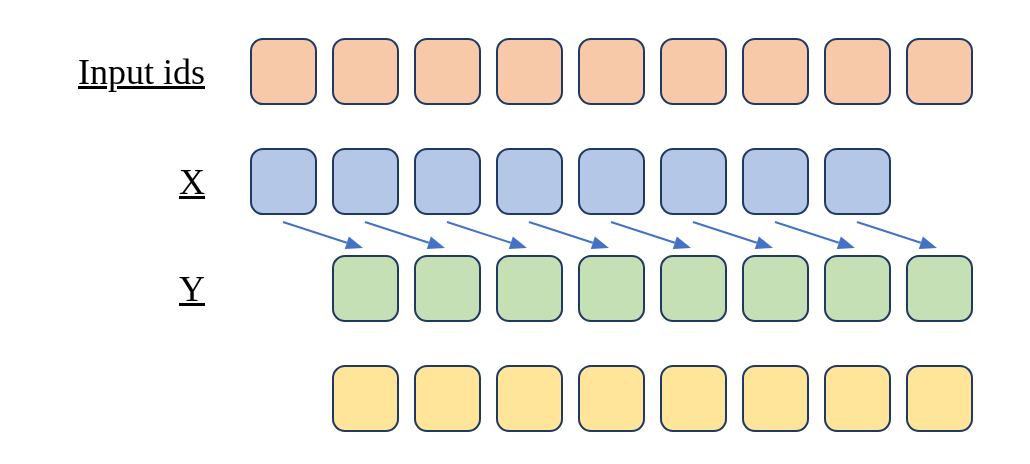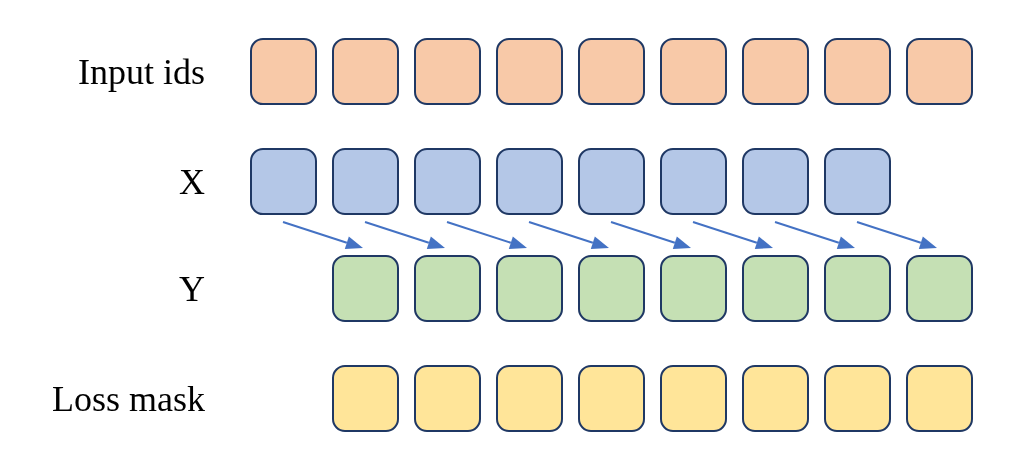--- a/index.html
+++ b/index.html
@@ -21,20 +21,21 @@
   }
   .row-label {
     position: absolute;
     font-family: "Liberation Serif", "DejaVu Serif", serif;
     font-size: 36px;
     color: #000000;
     white-space: nowrap;
     text-align: right;
     right: 825px;           
     line-height: 1;
+    text-decoration: underline;
   }
   .cell {
     position: absolute;
     width: 67px;
     height: 67px;
     box-sizing: border-box;
     border: 2.5px solid #1F3864;
     border-radius: 13px;
   }
   #arrow-layer {
@@ -47,21 +48,20 @@
   }
 </style>
 </head>
 <body>
 
 <div id="stage">
 
   <div class="row-label" style="top: 54px;">Input ids</div>
   <div class="row-label" style="top: 164px;">X</div>
   <div class="row-label" style="top: 271px;">Y</div>
-  <div class="row-label" style="top: 381px;">Loss mask</div>
 
   <div id="cells">
       <div class="cell" style="left: 250px; top: 38px; width: 67px; height: 67px; background: rgb(248, 201, 168); border-color: rgb(31, 56, 100); border-width: 2.5px; border-radius: 13px;"></div>
       <div class="cell" style="left: 332px; top: 38px; width: 67px; height: 67px; background: rgb(248, 201, 168); border-color: rgb(31, 56, 100); border-width: 2.5px; border-radius: 13px;"></div>
       <div class="cell" style="left: 414px; top: 38px; width: 67px; height: 67px; background: rgb(248, 201, 168); border-color: rgb(31, 56, 100); border-width: 2.5px; border-radius: 13px;"></div>
       <div class="cell" style="left: 496px; top: 38px; width: 67px; height: 67px; background: rgb(248, 201, 168); border-color: rgb(31, 56, 100); border-width: 2.5px; border-radius: 13px;"></div>
       <div class="cell" style="left: 578px; top: 38px; width: 67px; height: 67px; background: rgb(248, 201, 168); border-color: rgb(31, 56, 100); border-width: 2.5px; border-radius: 13px;"></div>
       <div class="cell" style="left: 660px; top: 38px; width: 67px; height: 67px; background: rgb(248, 201, 168); border-color: rgb(31, 56, 100); border-width: 2.5px; border-radius: 13px;"></div>
       <div class="cell" style="left: 742px; top: 38px; width: 67px; height: 67px; background: rgb(248, 201, 168); border-color: rgb(31, 56, 100); border-width: 2.5px; border-radius: 13px;"></div>
       <div class="cell" style="left: 824px; top: 38px; width: 67px; height: 67px; background: rgb(248, 201, 168); border-color: rgb(31, 56, 100); border-width: 2.5px; border-radius: 13px;"></div>

